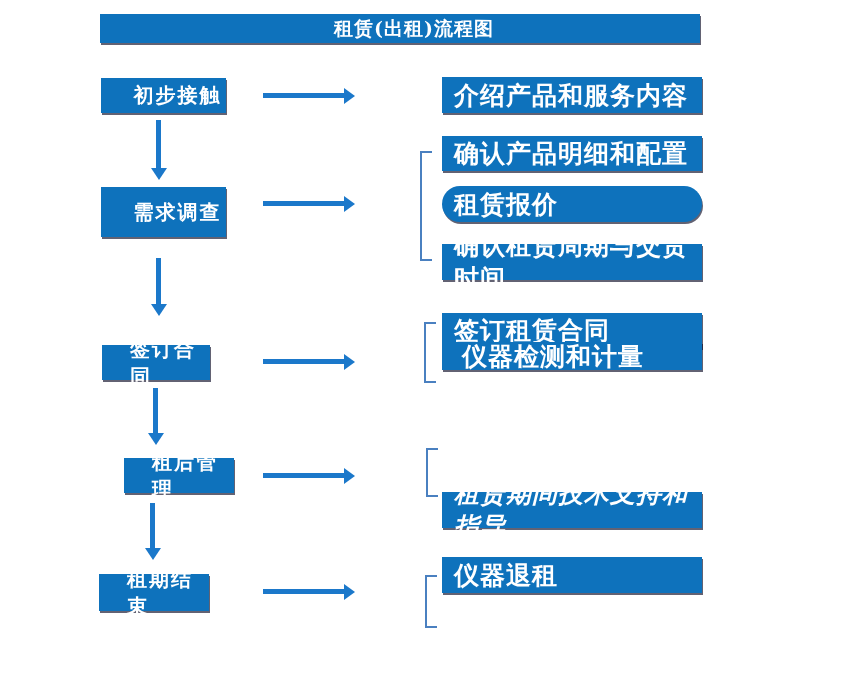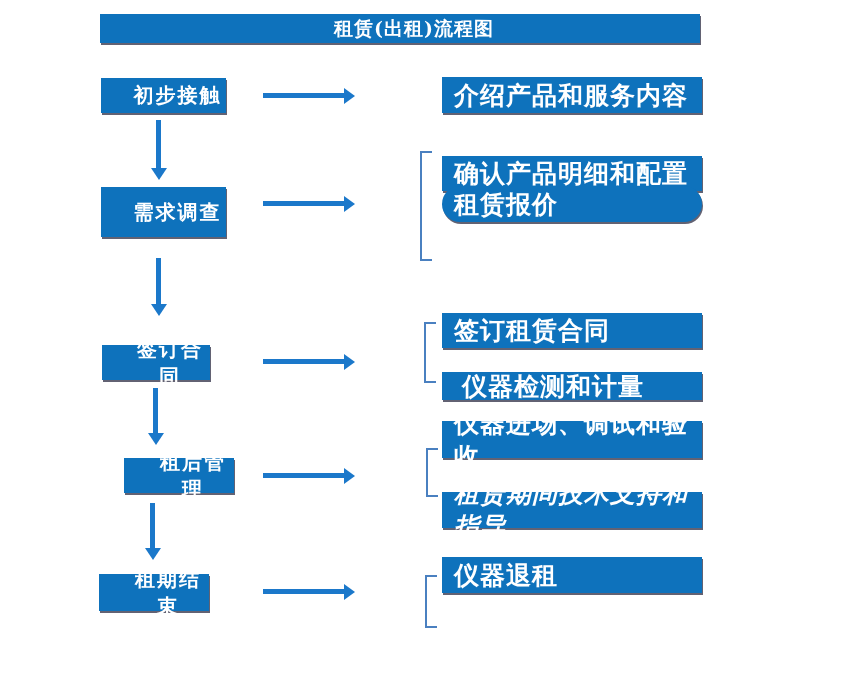--- a/index.html
+++ b/index.html
@@ -25,21 +25,20 @@
   .titlebar {
     left: 100px; top: 14px; width: 600px; height: 29px;
     justify-content: center;
     font-size: 19px;
     letter-spacing: 1px;
   }
   .lbox {
     justify-content: center;
     font-size: 20px;
     letter-spacing: 2px;
-    text-align: center;
   }
   .rbox {
     left: 442px; width: 260px;
     padding-left: 12px;
     font-size: 25px;
     letter-spacing: 1px;
   }
   
   .h-arrow {
     position: absolute;
@@ -103,24 +102,24 @@
   <div class="h-arrow" style="left:263px;top:473px;"></div>
   <div class="h-arrow" style="left:263px;top:589px;"></div>
 
   <div class="bracket" style="left:420px;top:151px;height:110px;"></div>
   <div class="bracket" style="left:424px;top:322px;height:61px;"></div>
   <div class="bracket" style="left:426px;top:448px;height:49px;"></div>
   <div class="bracket" style="left:425px;top:575px;height:53px;"></div>
 
   <div class="bluebox rbox" style="top:77px;height:36px;">介绍产品和服务内容</div>
 
-  <div class="bluebox rbox" style="top:136px;height:35px;margin-top:20px;">确认产品明细和配置</div>
+  <div class="bluebox rbox" style="top:136px;height:35px;">确认产品明细和配置</div>
   <div class="bluebox rbox" style="top:186px;height:36px;border-radius:18px;">租赁报价</div>
+  <div class="bluebox rbox" style="top:244px;height:36px;">确认租赁周期与交货时间</div>
 
   <div class="bluebox rbox" style="top:313px;height:35px;">签订租赁合同</div>
-  <div class="bluebox rbox" style="top:372px;height:28px;padding-left:20px;">仪器检测和计量</div>
+  <div class="bluebox rbox" style="top:342px;height:28px;padding-left:20px;">仪器检测和计量</div>
 
-  <div class="bluebox rbox" style="top:421px;height:37px;">仪器进场、调试和验收</div>
   <div class="bluebox rbox" style="top:492px;height:36px;font-style:italic;">租赁期间技术支持和指导</div>
 
   <div class="bluebox rbox" style="top:557px;height:36px;">仪器退租</div>
 
 </div>
 
 </body></html>

